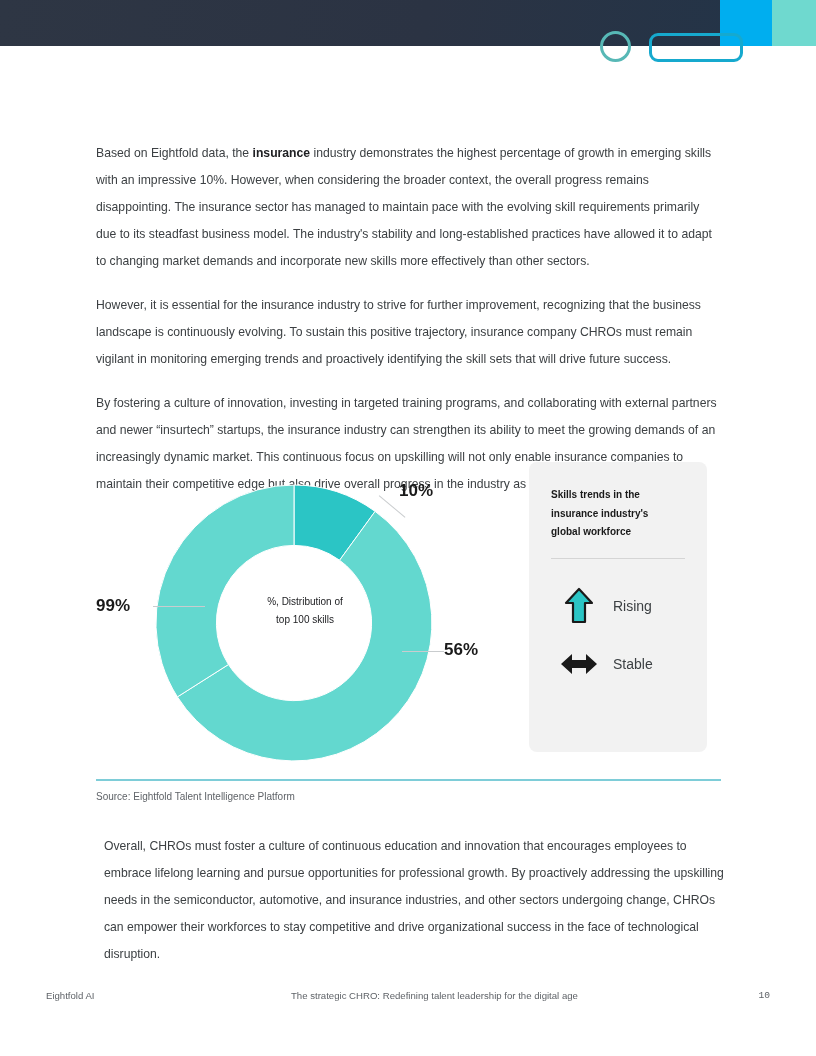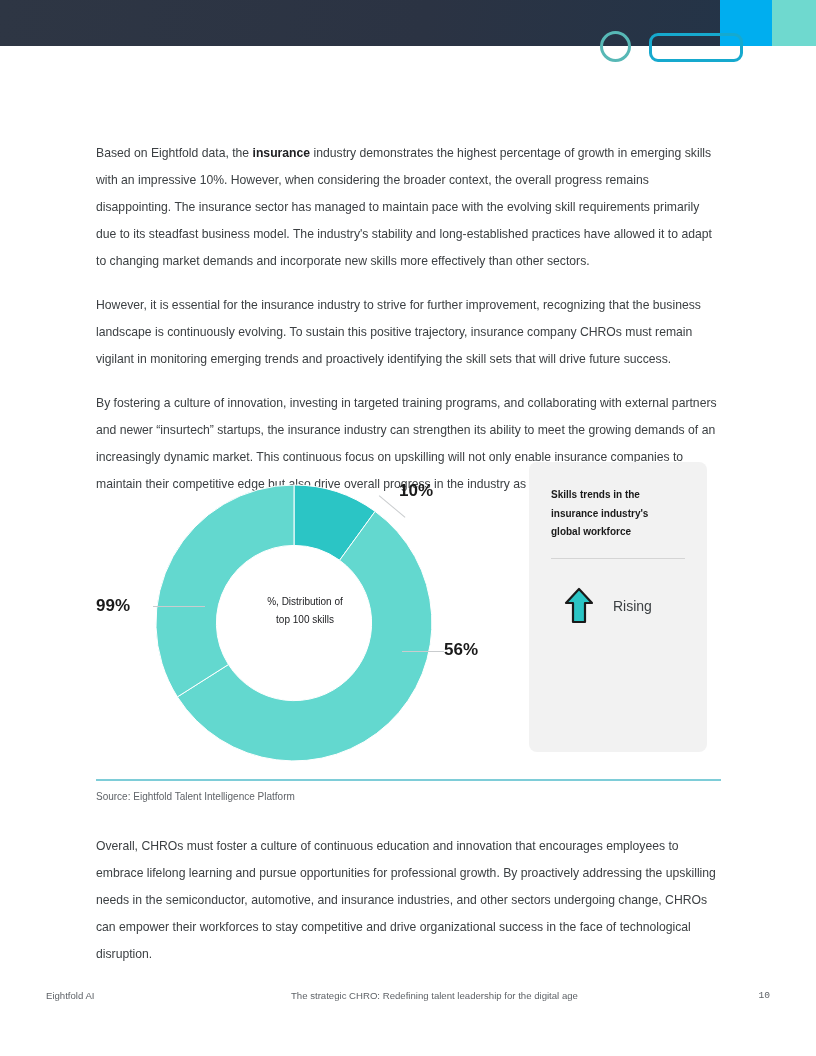--- a/index.html
+++ b/index.html
@@ -98,21 +98,21 @@
   .fig-rule {
     position: absolute; left: 96px; top: 779px; width: 625px;
     height: 1.6px; background: #7ecdd8;
   }
   .source {
     position: absolute; left: 96px; top: 791px;
     font-size: 10px; color: #5f6368;
   }
 
   
-  .content-bottom { position: absolute; left: 96px; top: 833px; width: 625px; }
+  .content-bottom { position: absolute; left: 104px; top: 833px; width: 625px; }
 
   
   .footer {
     position: absolute; left: 0; top: 990px; width: 816px;
     font-size: 9.6px; color: #5f6368;
   }
   .footer-left { position: absolute; left: 46px; top: 0; }
   .footer-center { position: absolute; left: 291px; top: 0; }
   .footer-right { position: absolute; right: 46px; top: 0; font-family: Liberation Mono, monospace; }
 </style>
@@ -173,20 +173,28 @@
 
     <div class="legend-row">
       <span class="legend-icon">
         <svg width="30" height="38" viewBox="0 0 30 38">
           <path d="M15 2 L28 16 L21 16 L21 35 L9 35 L9 16 L2 16 Z" fill="#2bc5c5" stroke="#1a1a1a" stroke-width="2.2" stroke-linejoin="round"></path>
         </svg>
       </span>
       <span class="legend-text">Rising</span>
     </div>
 
+    <div class="legend-row">
+      <span class="legend-icon">
+        <svg width="40" height="26" viewBox="0 0 40 26">
+          <path d="M2 13 L13 3 L13 9 L27 9 L27 3 L38 13 L27 23 L27 17 L13 17 L13 23 Z" fill="#1a1a1a"></path>
+        </svg>
+      </span>
+      <span class="legend-text">Stable</span>
+    </div>
 
   </div>
 </div>
 
 <div class="fig-rule"></div>
 <div class="source">Source: Eightfold Talent Intelligence Platform</div>
 
 <div class="content-bottom">
   <p class="para">Overall, CHROs must foster a culture of continuous education and innovation that encourages employees to embrace lifelong learning and pursue opportunities for professional growth. By proactively addressing the upskilling needs in the semiconductor, automotive, and insurance industries, and other sectors undergoing change, CHROs can empower their workforces to stay competitive and drive organizational success in the face of technological disruption.</p>
 </div>

